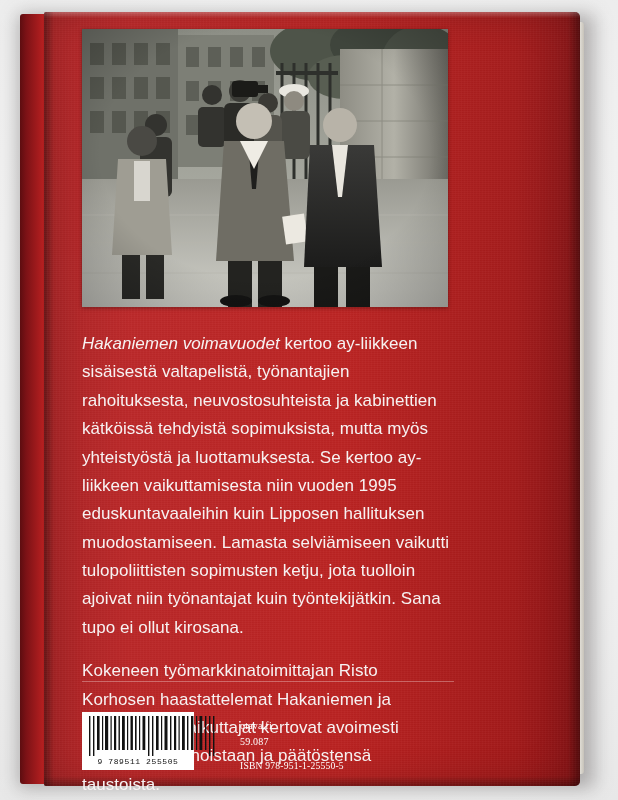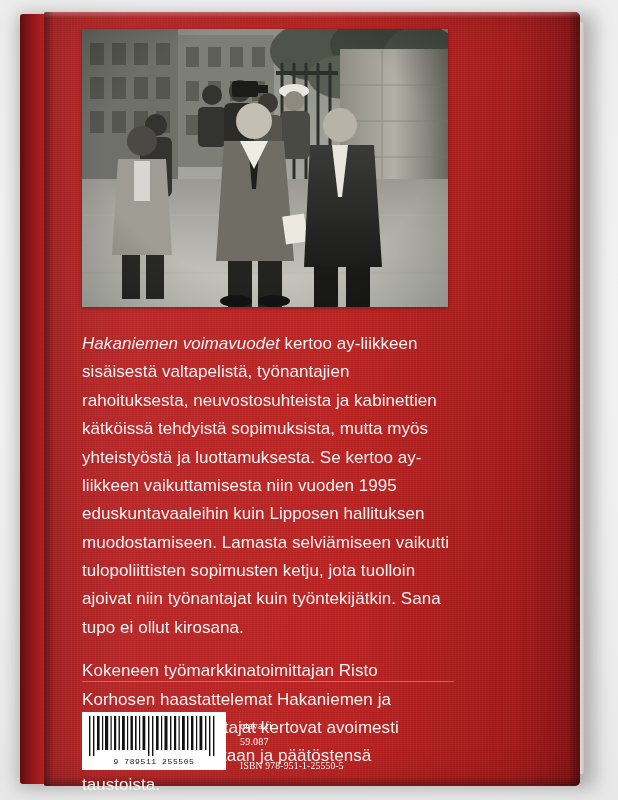--- a/index.html
+++ b/index.html
@@ -154,21 +154,21 @@
     width: 372px;
     height: 1px;
     background: rgba(255,255,255,0.30);
   }
 
   
   .barcode-box {
     position: absolute;
     left: 82px;
     top: 712px;
-    width: 144px;
+    width: 112px;
     height: 58px;
     background: #ffffff;
     padding: 4px 5px 2px 5px;
     box-sizing: border-box;
   }
   .bars {
     width: 130px;
     height: 40px;
     display: block;
   }

